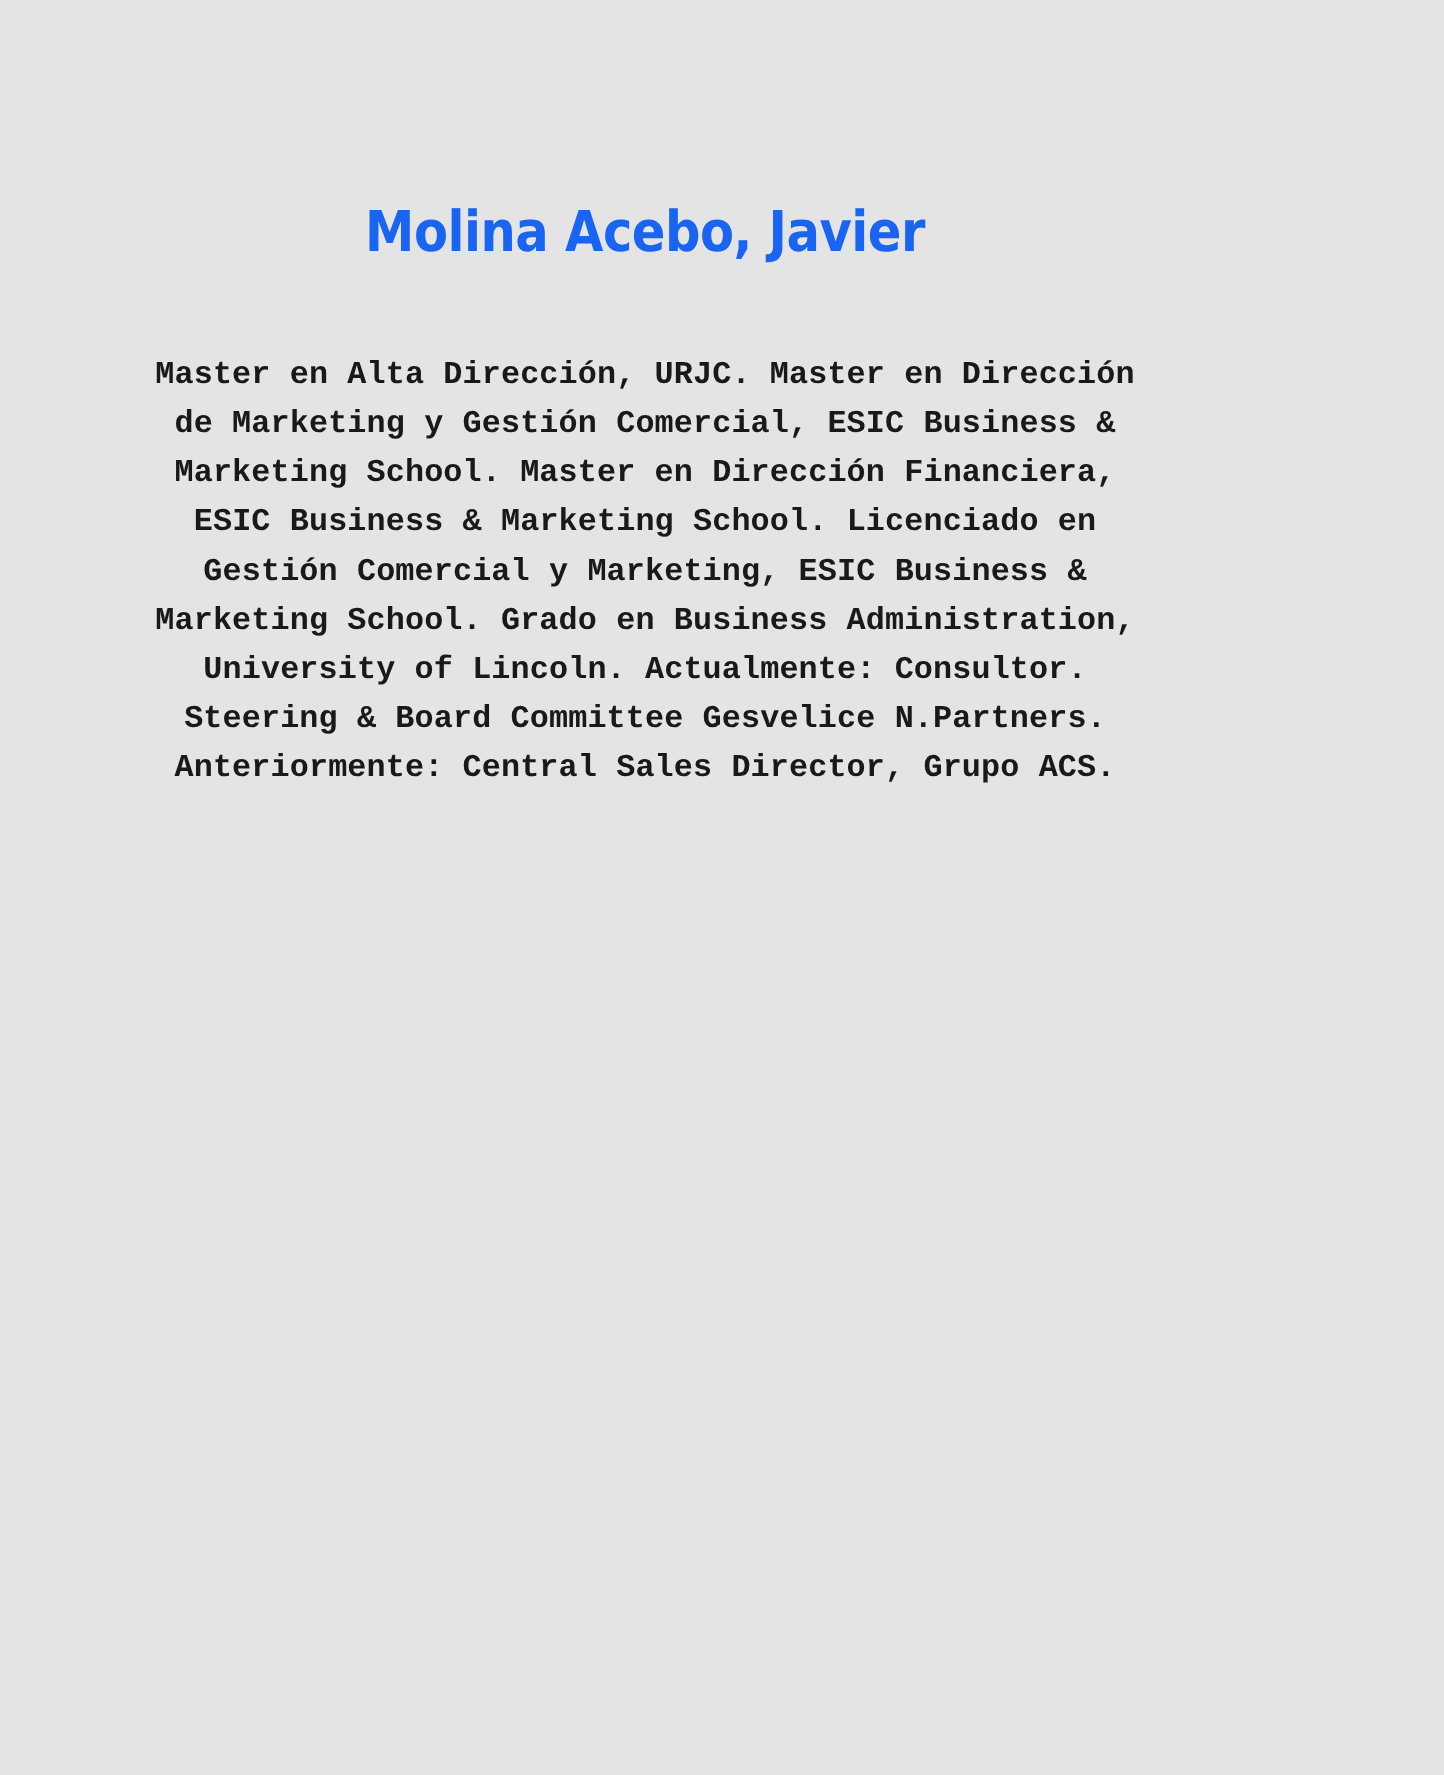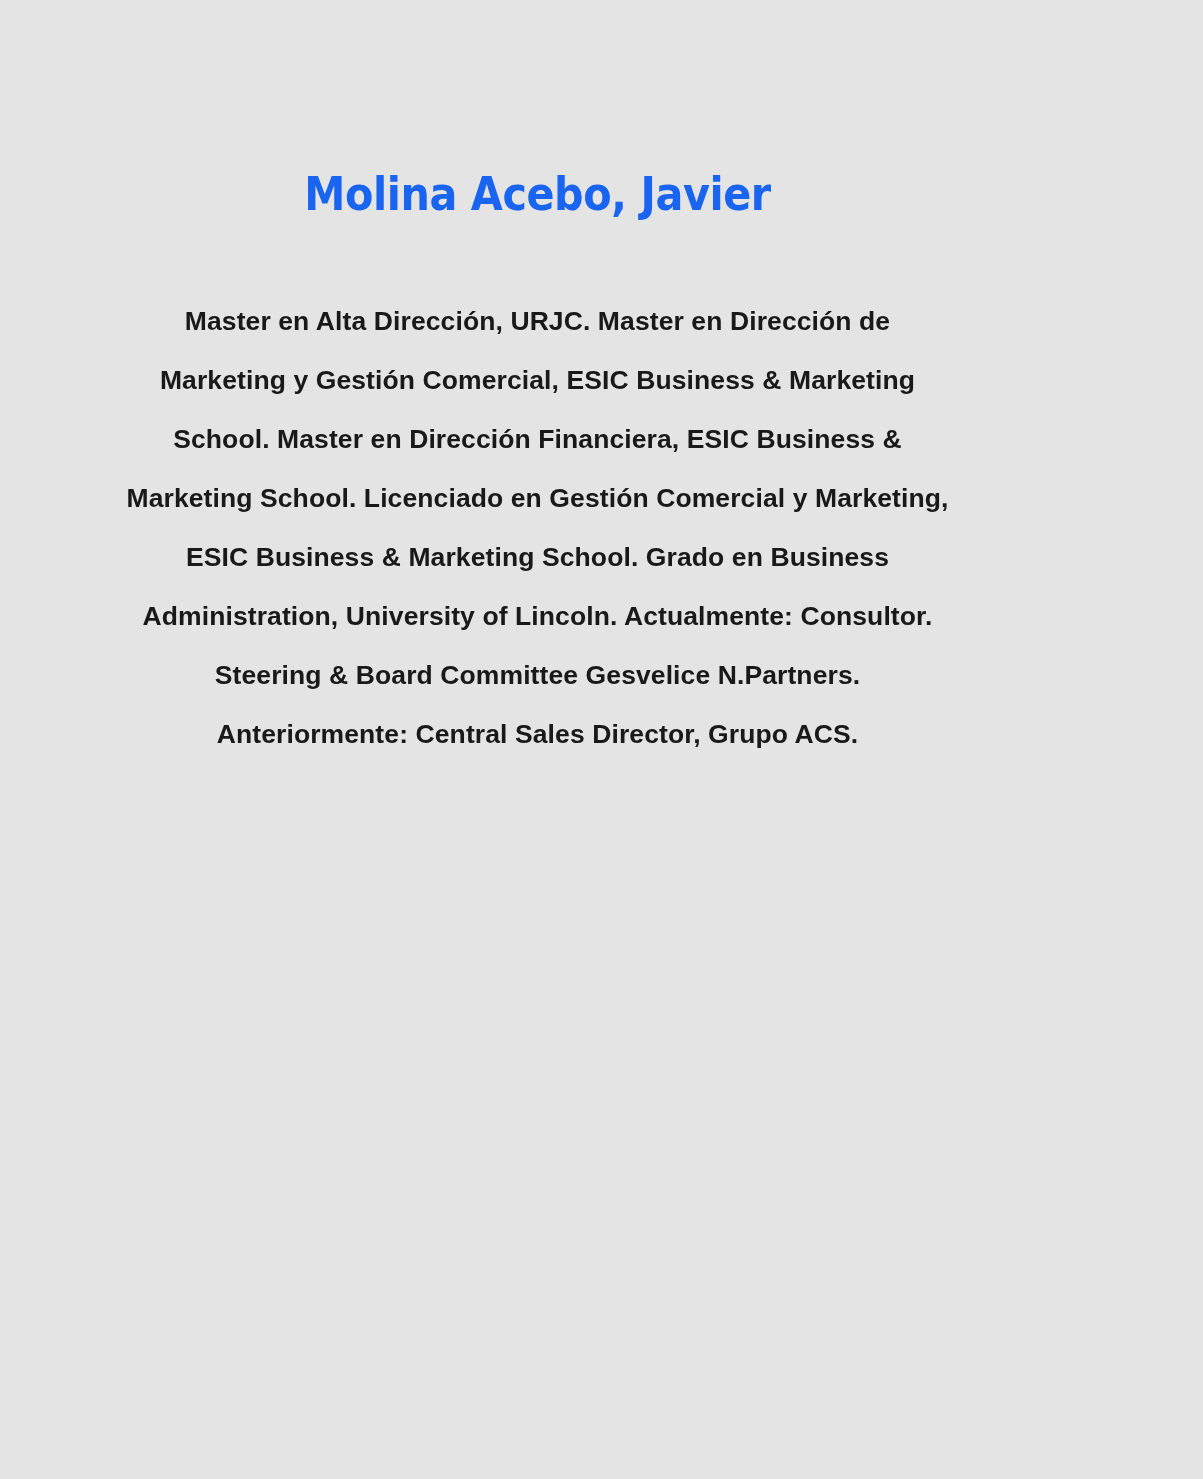--- a/index.html
+++ b/index.html
@@ -35,24 +35,24 @@
     letter-spacing: -0.5px;
     color: #1964f0;
     margin: 0;
     padding: 0 60px;
     transform: scaleX(0.88);
     transform-origin: center;
   }
   .profile-bio {
     margin: 12px;
     padding: 0 112px;
-    font-family: Liberation Sans, sans-serif;
+    font-family: Liberation Mono, monospace;
     font-weight: 700;
     font-size: 26.5px;
-    line-height: 59px;
+    line-height: 41px;
     color: #191919;
     letter-spacing: 0.1px;
     text-align: center;
   }
   .bio-wrap {
     margin-top: 72px;
   }
 </style>
 </head>
 <body>

